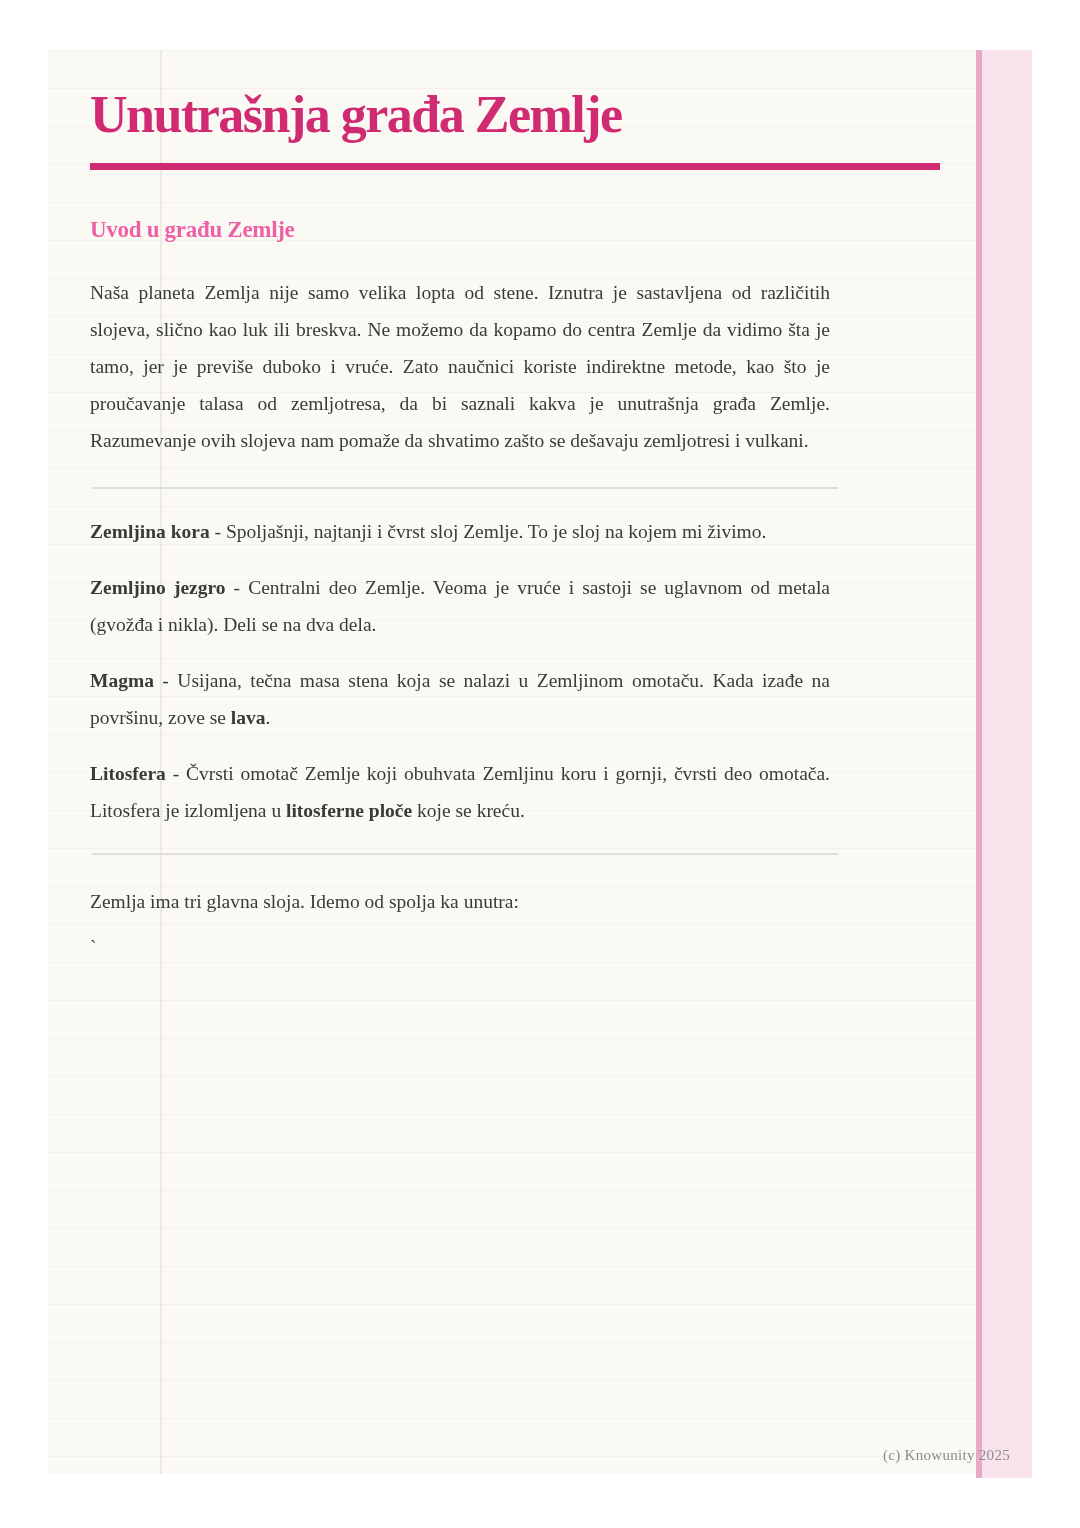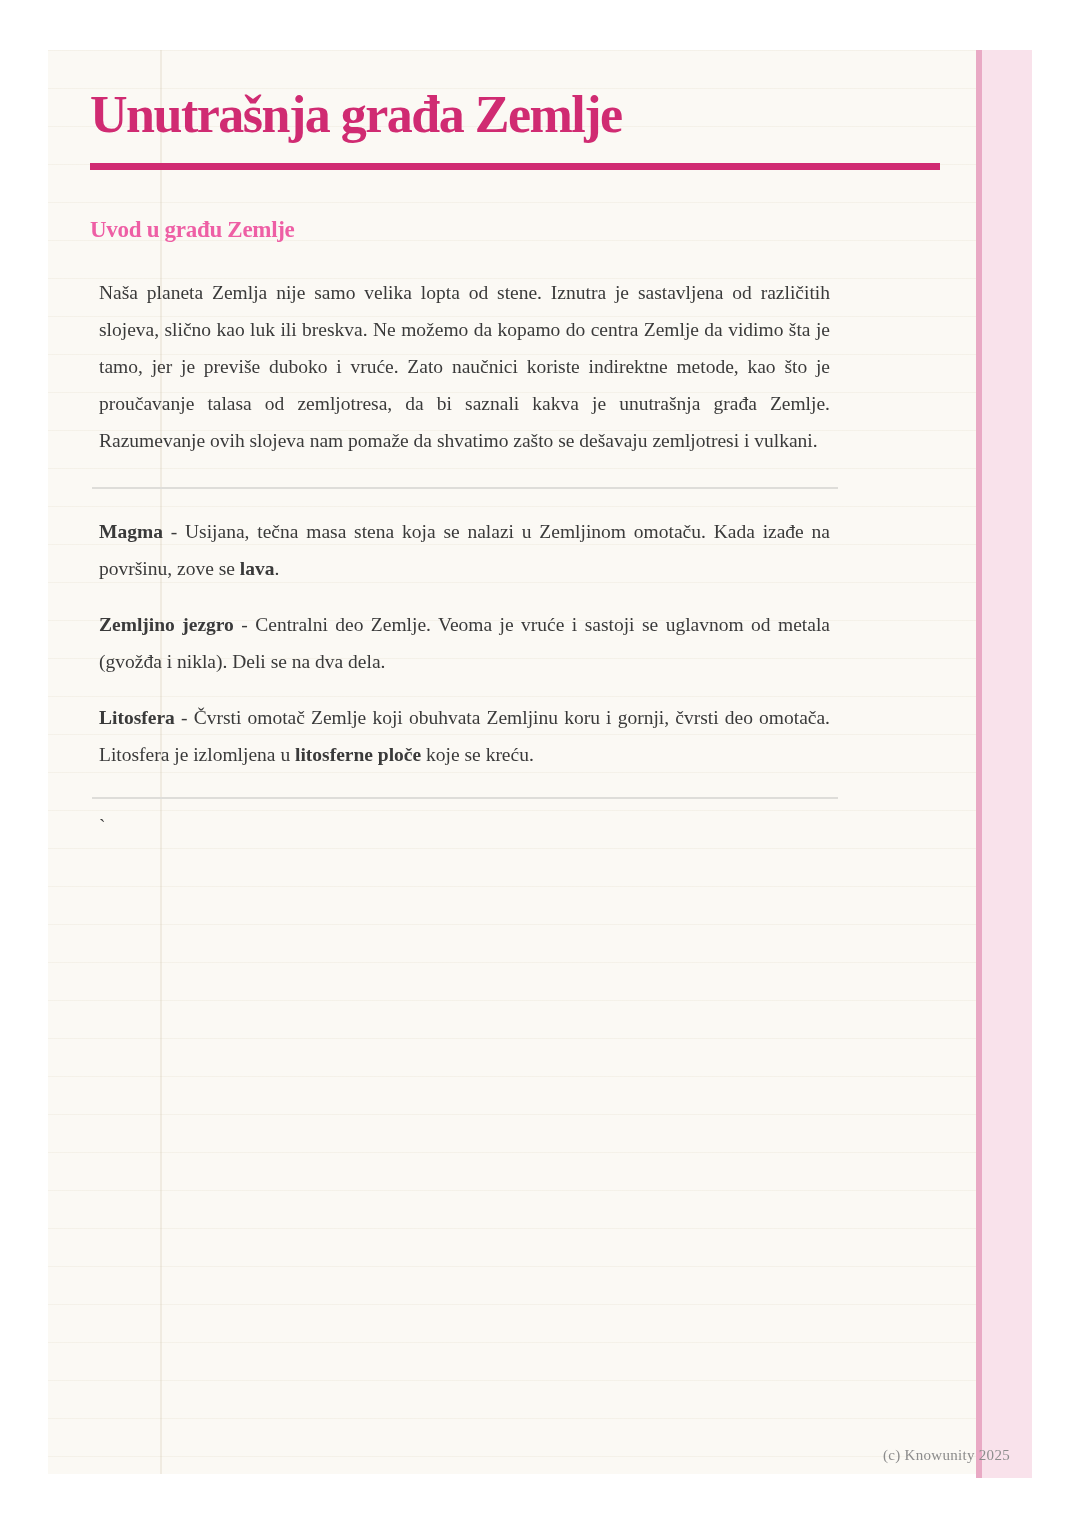--- a/index.html
+++ b/index.html
@@ -78,21 +78,20 @@
     line-height:1.2;
   }
   .h2-intro{margin-top:46px;}
   .h2-terms{margin-top:36px;}
   .h2-detail{margin-top:36px;}
   .body{
     font-size:19.5px;
     line-height:37px;
     color:var(--body);
     text-align:justify;
-    margin-left:9px;
   }
   .body strong{font-weight:700;color:var(--body);}
   .intro-para{margin-top:30px;}
   .divider{
     margin-top:28px;
     margin-left:2px;
     width:746px;
     height:2px;
     background:var(--divider);
   }
@@ -122,24 +121,26 @@
   <div class="content">
     <h1 class="title">Unutrašnja građa Zemlje</h1>
     <div class="title-rule"></div>
 
     <h2 class="h2-intro">Uvod u građu Zemlje</h2>
     <p class="body intro-para">Naša planeta Zemlja nije samo velika lopta od stene. Iznutra je sastavljena od različitih slojeva, slično kao luk ili breskva. Ne možemo da kopamo do centra Zemlje da vidimo šta je tamo, jer je previše duboko i vruće. Zato naučnici koriste indirektne metode, kao što je proučavanje talasa od zemljotresa, da bi saznali kakva je unutrašnja građa Zemlje. Razumevanje ovih slojeva nam pomaže da shvatimo zašto se dešavaju zemljotresi i vulkani.</p>
 
     <div class="divider"></div>
 
     <div id="key-terms-list">
+        <p class="body term"><strong>Zemljina kora</strong><span> - Spoljašnji, najtanji i čvrst sloj Zemlje. To je sloj na kojem mi živimo.</span></p>
+        <p class="body term"><strong>Zemljino jezgro</strong><span> - Centralni deo Zemlje. Veoma je vruće i sastoji se uglavnom od metala (gvožđa i nikla). Deli se na dva dela.</span></p>
         <p class="body term"><strong>Magma</strong><span> - Usijana, tečna masa stena koja se nalazi u Zemljinom omotaču. Kada izađe na površinu, zove se </span><strong>lava</strong><span>.</span></p>
-        <p class="body term"><strong>Zemljino jezgro</strong><span> - Centralni deo Zemlje. Veoma je vruće i sastoji se uglavnom od metala (gvožđa i nikla). Deli se na dva dela.</span></p>
         <p class="body term"><strong>Litosfera</strong><span> - Čvrsti omotač Zemlje koji obuhvata Zemljinu koru i gornji, čvrsti deo omotača. Litosfera je izlomljena u </span><strong>litosferne ploče</strong><span> koje se kreću.</span></p>
       </div>
 
     <div class="divider divider2"></div>
 
+    <p class="body detail-para">Zemlja ima tri glavna sloja. Idemo od spolja ka unutra:</p>
     <p class="body stray">`</p>
   </div>
 
   <div class="footer">(c) Knowunity 2025</div>
 </div>
 
 </body></html>

